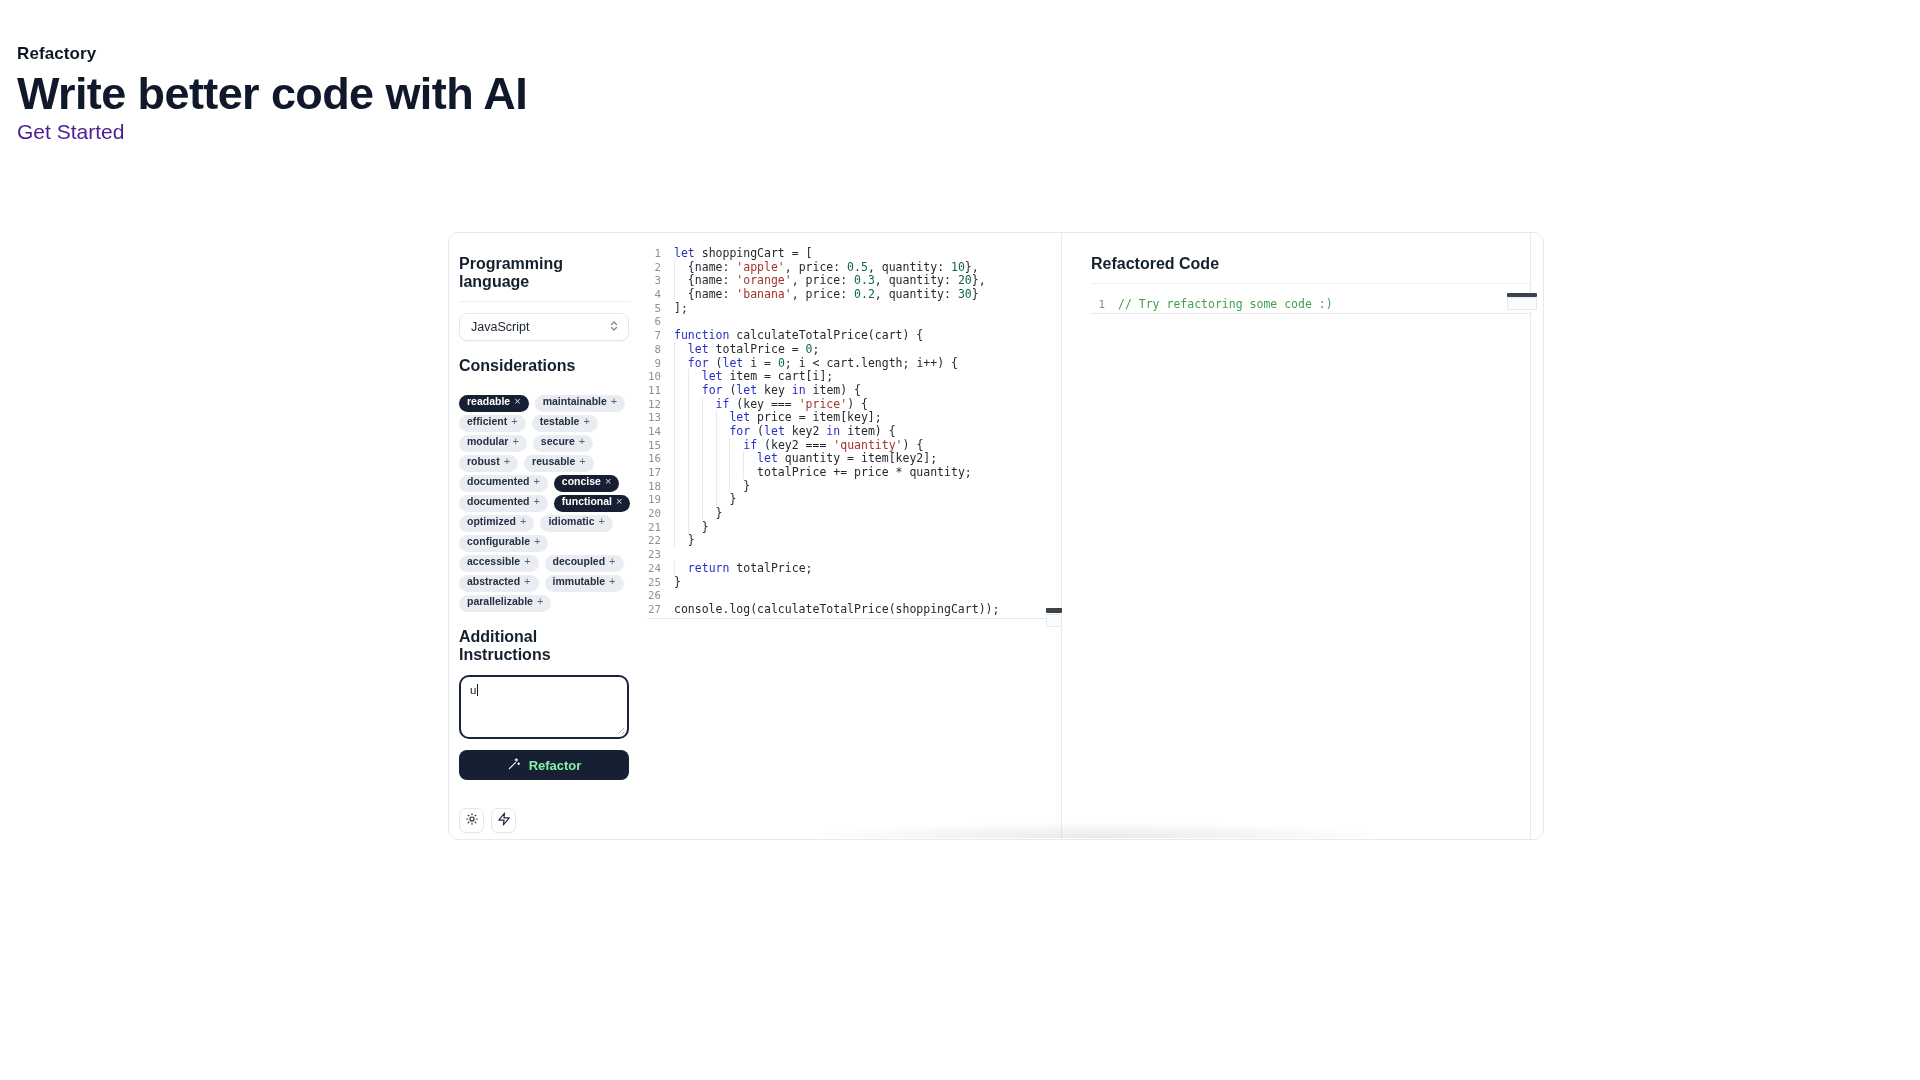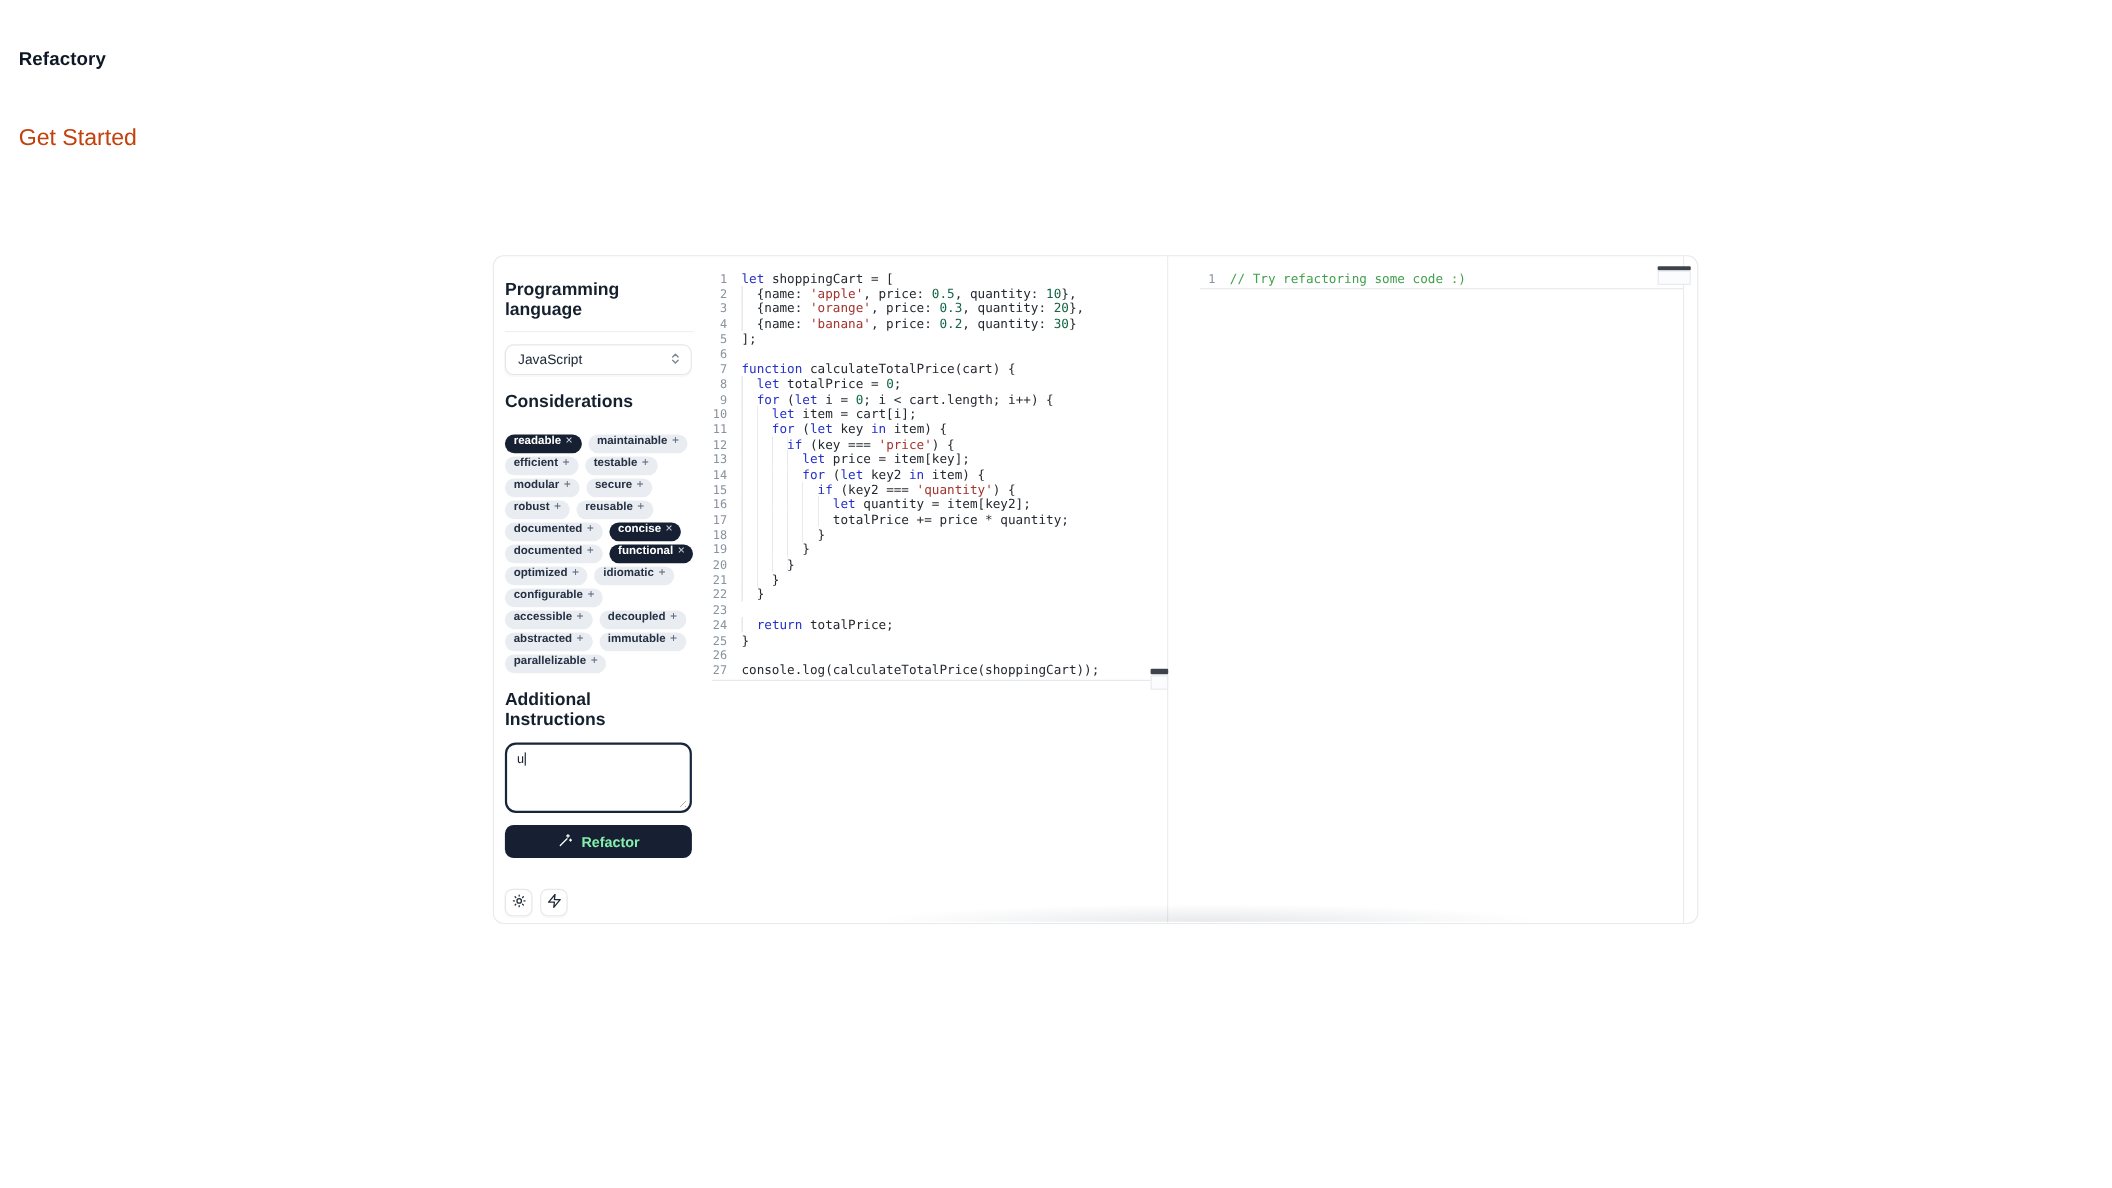--- a/index.html
+++ b/index.html
@@ -3,21 +3,21 @@
 <meta charset="utf-8">
 <style>
   * { box-sizing: border-box; margin: 0; padding: 0; }
   html,body { width:1920px; height:1080px; background:#ffffff; overflow:hidden;
               font-family:"Liberation Sans", sans-serif; }
 
   
   .hero { position:absolute; left:17px; top:44px; }
   .brand { font-size:17px; font-weight:700; color:#0e1726; letter-spacing:.1px; }
   .hero h1 { font-size:45px; font-weight:800; color:#10192b; letter-spacing:-0.6px; margin-top:4px; }
-  .get-started { display:inline-block; margin-top:50px; font-size:21px; color:#c2410c;
+  .get-started { display:inline-block; font-size:21px; color:#4c1d95;
                  text-decoration:none; cursor:pointer; }
 
   
   .card { position:absolute; left:420px; top:232px; width:1096px; height:608px;
           background:#fff; border:1px solid var(--border,#e7e9ec); border-radius:10px;margin-left:28px; }
   .card-shade { position:absolute; left:300px; right:95px; bottom:1px; height:16px;
           background:radial-gradient(60% 140% at 50% 100%, rgba(105,115,130,.16), rgba(105,115,130,0) 72%); }
 
   .col { position:absolute; top:0; height:100%; }
   .col-left  { left:10px;  width:172px; }
@@ -84,20 +84,21 @@
                 background:#fbfcfd; border:1px solid #e7e9ec; }
   .thumb-ref  { right:-7px; top:-5px; width:30px; height:4px; }
   .corner-ref { position:absolute; right:-7px; top:-1px; width:30px; height:13px;
                 background:#fbfcfd; border:1px solid #e7e9ec; }
 </style>
 </head>
 <body>
 
 <div class="hero">
   <div class="brand">Refactory</div>
+  <h1>Write better code with AI</h1>
   <a class="get-started">Get Started</a>
 </div>
 
 <section class="card">
 
   <div class="col col-left">
     <div class="col-title">Programming language</div>
 
     <div class="select" role="combobox">
       <span>JavaScript</span>
@@ -341,20 +342,21 @@
             <span class="ln">27</span>
             <span class="code">console.log(calculateTotalPrice(shoppingCart));</span>
           </div>
         </div>
       <div class="thumb thumb-mid"></div>
       <div class="corner-mid"></div>
     </div>
   </div>
 
   <div class="col col-right">
+    <div class="col-title">Refactored Code</div>
     <div class="editor">
       <div id="ref-lines">
           <div class="row">
             <span class="ln">1</span>
             <span class="code"><span class="tk-com">// Try refactoring some code :)</span></span>
           </div>
         </div>
       <div class="thumb thumb-ref"></div>
       <div class="corner-ref"></div>
     </div>

